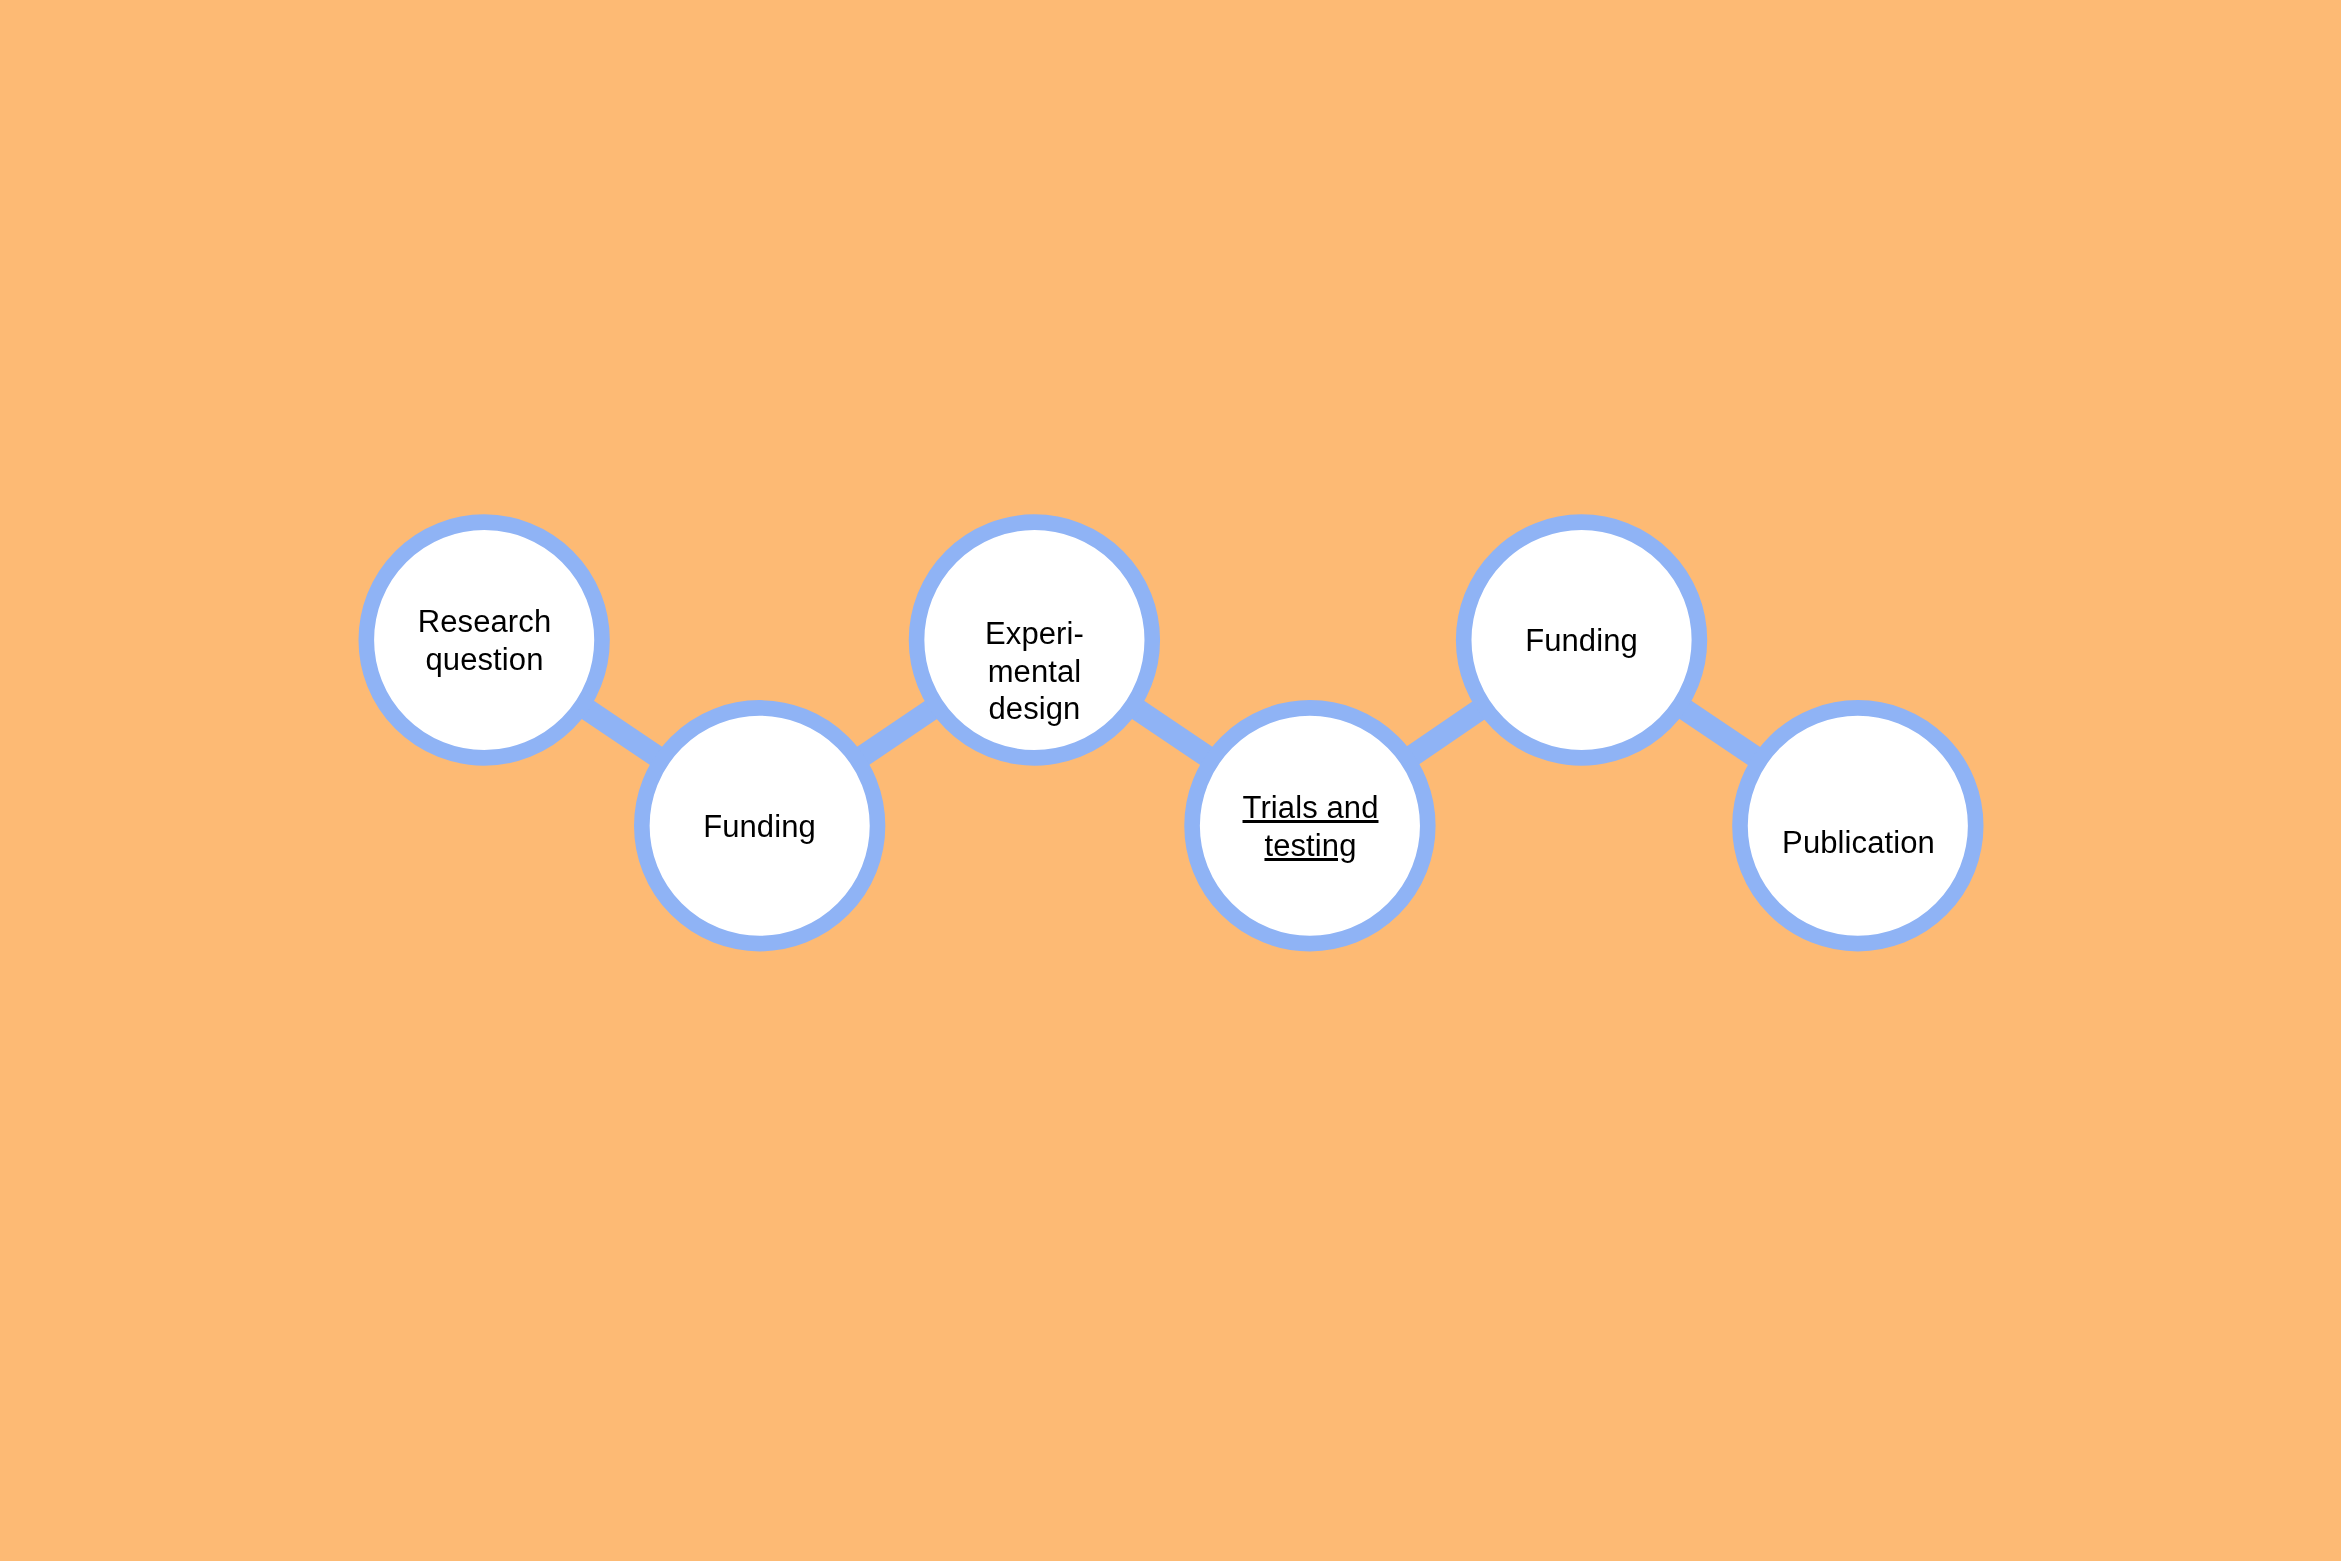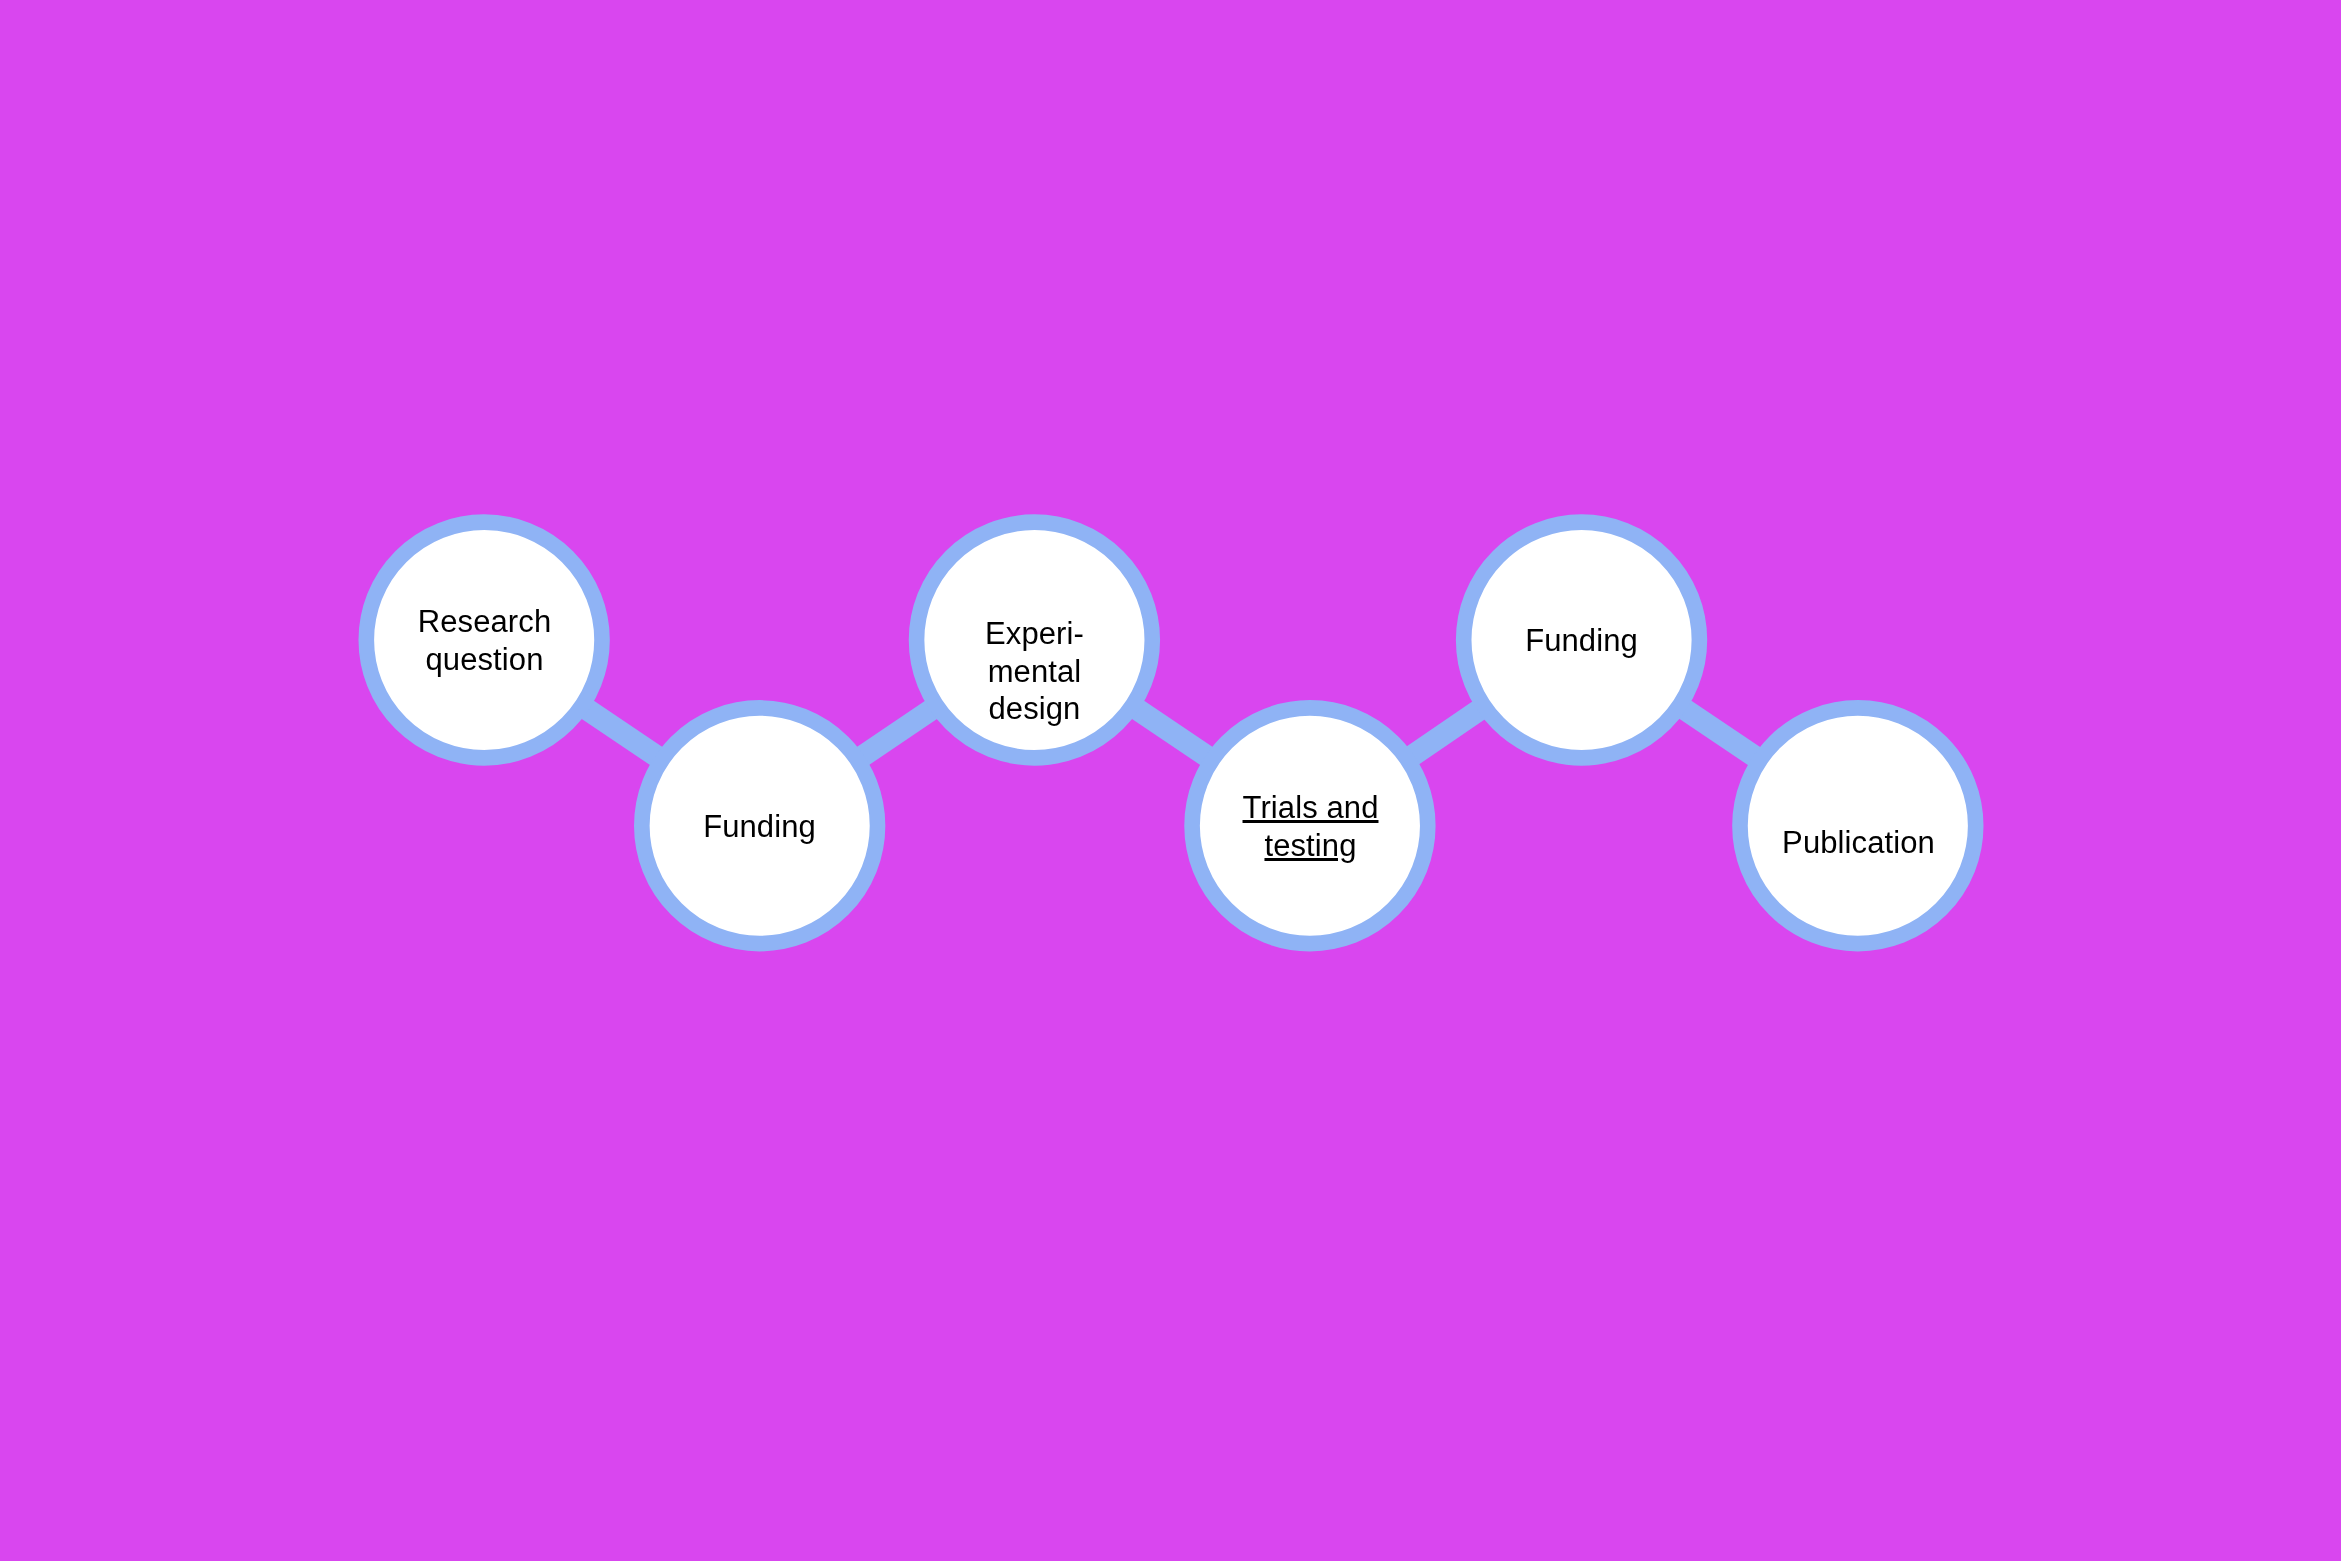--- a/index.html
+++ b/index.html
@@ -11,21 +11,21 @@
   body {
     width: 2342px;
     height: 1561px;
     overflow: hidden;
     font-family: "Liberation Sans", "DejaVu Sans", sans-serif;
   }
   #diagram-canvas {
     position: relative;
     width: 2342px;
     height: 1561px;
-    background: #d946ef;
+    background: #fdba74;
   }
   #flow-svg {
     position: absolute;
     top: 0;
     left: 0;
     width: 2342px;
     height: 1561px;
   }
   .node-label {
     position: absolute;

